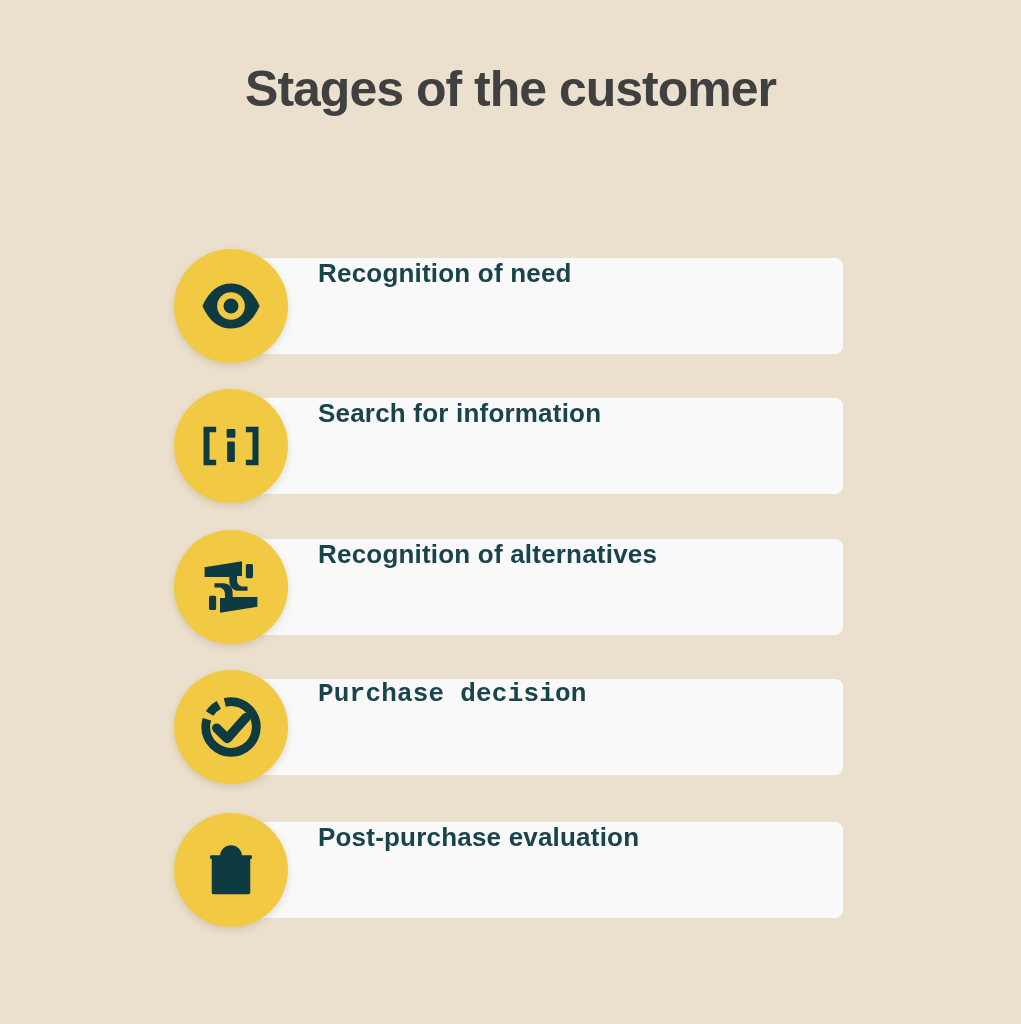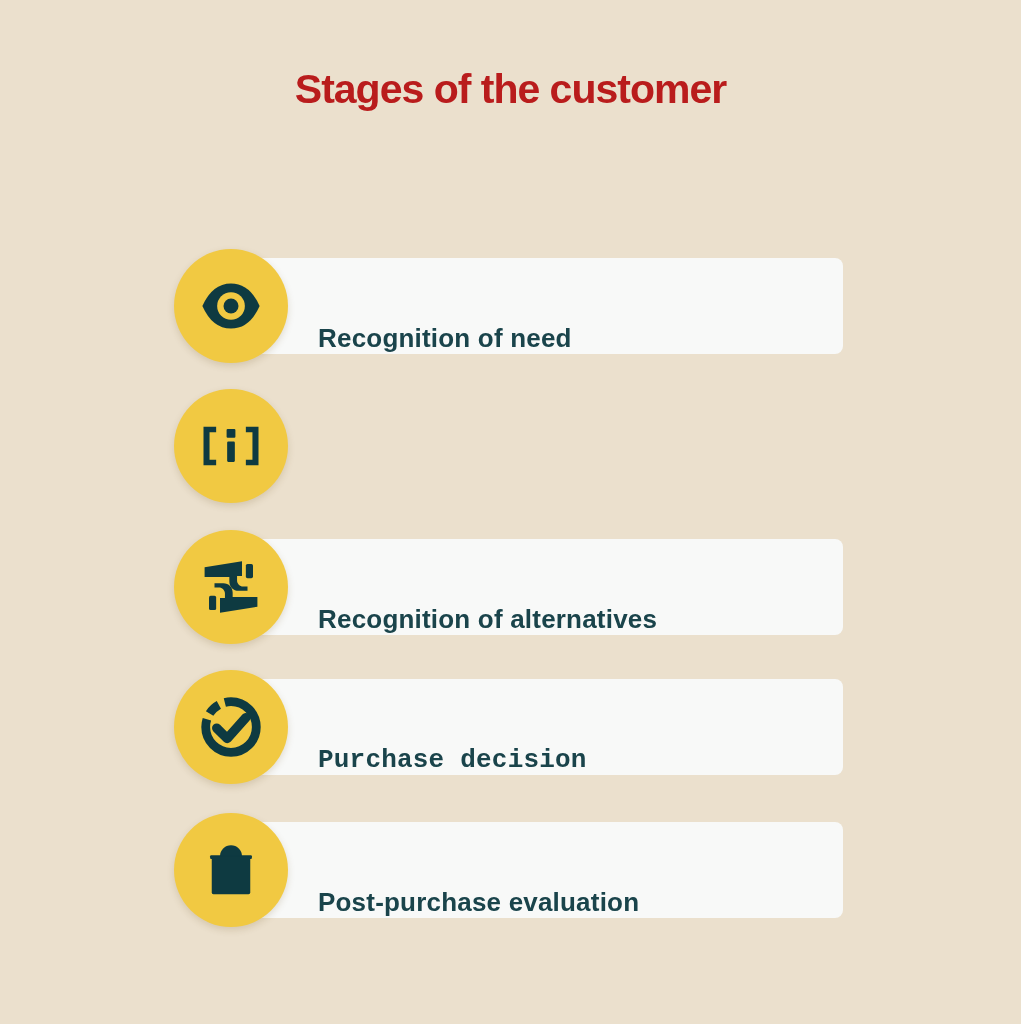--- a/index.html
+++ b/index.html
@@ -14,42 +14,42 @@
     height: 1024px;
     background: #ebe0cd;
     overflow: hidden;
   }
   .title {
     position: absolute;
     top: 58px;
     left: 0;
     width: 100%;
     text-align: center;
-    color: #b91c1c;
-    font-size: 41px;
+    color: #404040;
+    font-size: 50px;
     line-height: 62px;
     font-weight: bold;
     letter-spacing: -1px;
   }
   .stage {
     position: absolute;
     left: 0;
     width: 1021px;
     height: 114px;
   }
   .stage .bar {
     position: absolute;
     left: 243px;
     top: 9px;
     width: 600px;
     height: 96px;
     background: #f8f9f8;
     border-radius: 8px;
     display: flex;
-    align-items: flex-end;
+    align-items: flex-start;
     box-sizing: border-box;
     padding-left: 75px;
   }
   .stage .label {
     color: #1a444b;
     font-size: 26px;
     font-weight: 600;
     letter-spacing: 0.2px;
     white-space: nowrap;
   }
@@ -89,20 +89,23 @@
     <div class="badge">
       <svg width="66" height="66" viewBox="0 0 60 60">
         <path d="M4,30 Q13,9.5 30,9.5 Q47,9.5 56,30 Q47,50.5 30,50.5 Q13,50.5 4,30 Z" fill="#0e3a41"></path>
         <circle cx="30" cy="30" r="12.6" fill="#f1c942"></circle>
         <circle cx="30" cy="30" r="6.8" fill="#0e3a41"></circle>
       </svg>
     </div>
   </div>
 
   <div class="stage stage-2">
+    <div class="bar">
+      <span class="label">Search for information</span>
+    </div>
     <div class="badge">
       <svg width="66" height="66" viewBox="0 0 60 60">
         <g fill="#0e3a41">
           <path d="M5,12.5 h11.5 v5 h-6 v25 h6 v5 H5 Z"></path>
           <path d="M55,12.5 h-11.5 v5 h6 v25 h-6 v5 H55 Z"></path>
           <rect x="26" y="14.5" width="8" height="8" rx="1"></rect>
           <rect x="26.5" y="26" width="7" height="18.5" rx="1"></rect>
         </g>
       </svg>
     </div>

